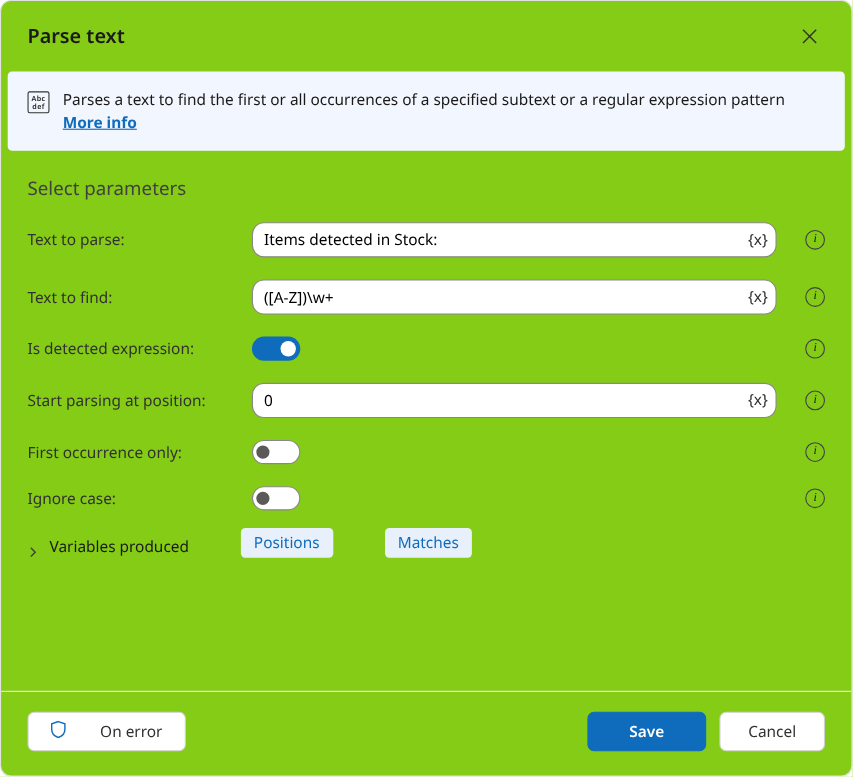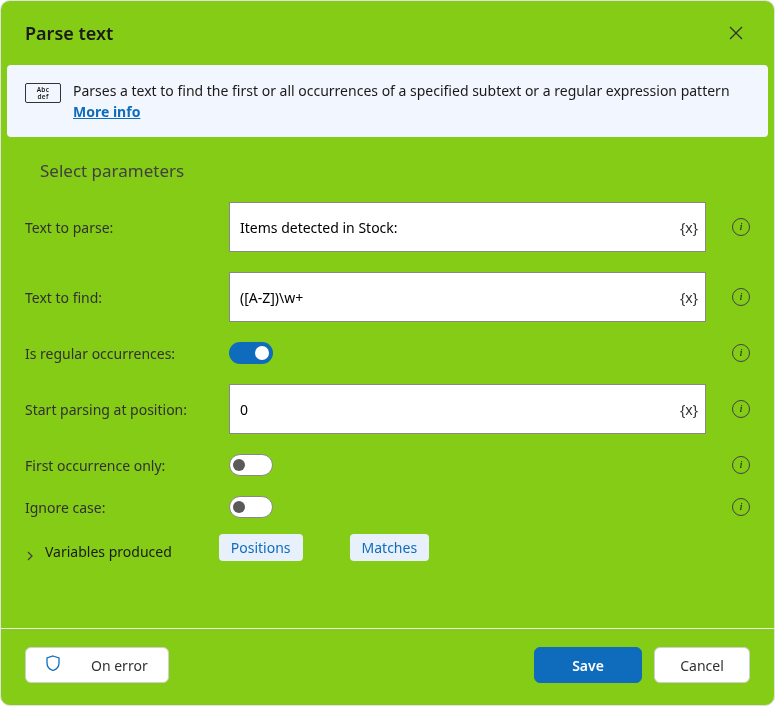--- a/index.html
+++ b/index.html
@@ -39,21 +39,21 @@
   .info-banner {
     background: #f2f7ff;
     margin: 0 6px;
     border-radius: 4px;
     padding: 16px 18px 16px 18px;
     display: flex;
     gap: 12px;
     align-items: flex-start;
   }
   .abc-icon {
-    width: 36px; height: 20px;
+    width: 20px; height: 20px;
     border: 1.3px solid #333;
     border-radius: 2px;
     font-size: 6.5px;
     line-height: 7px;
     font-weight: 600;
     display: flex;
     flex-direction: column;
     align-items: center;
     justify-content: center;
     flex-shrink: 0;
@@ -72,44 +72,43 @@
 
   .body {
     padding: 22px 24px 0 24px;
     flex: 1;
     overflow: auto;
   }
   .section-title {
     font-size: 17px;
     color: #424040;
     margin-bottom: 20px;
-    margin-left: 15px;
   }
 
   .field-row {
     display: flex;
     align-items: center;
     margin-bottom: 20px;
     gap: 26px;
   }
   .field-label {
     width: 178px;
     flex-shrink: 0;
     font-size: 14px;
     color: #323130;
   }
   .field-input-wrap {
     flex: 1;
     position: relative;
   }
   .field-input {
     width: 100%;
-    height: 50px;
+    height: 32px;
     border: 1px solid #8a8886;
-    border-radius: 0;
+    border-radius: 11px;
     padding: 0 36px 0 10px;
     font-size: 14px;
     font-family: inherit;
     outline: none;
   }
   .var-icon {
     position: absolute;
     right: 8px;
     top: 50%;
     transform: translateY(-50%);
@@ -261,21 +260,21 @@
     <div class="field-row">
       <div class="field-label">Text to find:</div>
       <div class="field-input-wrap">
         <input class="field-input" value="([A-Z])\w+" style="">
         <span class="var-icon">{x}</span>
       </div>
       <div class="info-icon">i</div>
     </div>
 
     <div class="field-row toggle-row">
-      <div class="field-label">Is regular occurrences:</div>
+      <div class="field-label">Is detected expression:</div>
       <div class="field-input-wrap">
         <div class="toggle on">
             <div class="knob"></div>
           </div>
         <div class="spacer"></div>
       </div>
       <div class="info-icon">i</div>
     </div>
 
     <div class="field-row">

